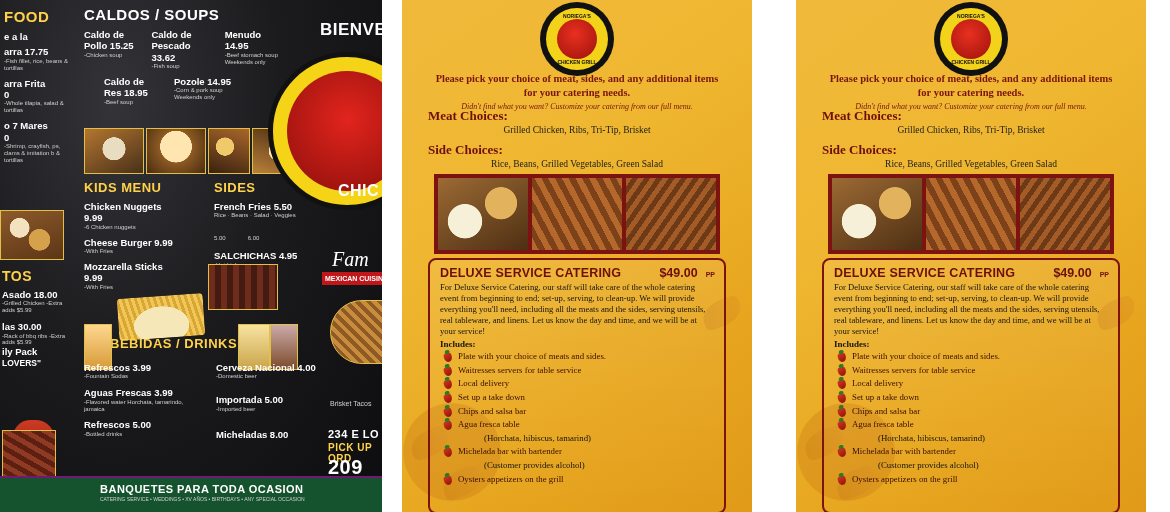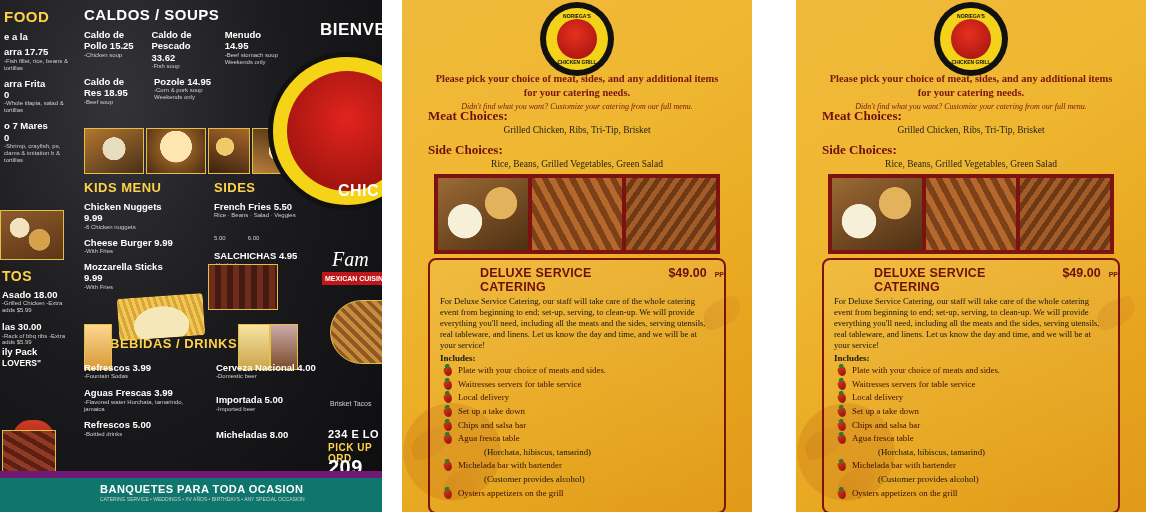--- a/index.html
+++ b/index.html
@@ -53,21 +53,21 @@
     border-radius:4px;transform:rotate(-4deg);}
 
   .logo-circ{position:absolute;right:-44px;top:52px;width:148px;height:148px;border-radius:50%;
     background:#f5d417;border:5px solid #111;}
   .logo-circ:after{content:"";position:absolute;left:14px;top:14px;right:14px;bottom:14px;border-radius:50%;
     background:radial-gradient(circle at 50% 40%,#e2241d,#8c0f0b);}
   .bigtext{position:absolute;right:8px;top:70px;font-size:34px;font-weight:bold;color:#fff;
     letter-spacing:1px;transform:rotate(-90deg);transform-origin:right top;}
   .script{position:absolute;font-family:"Liberation Serif",serif;font-style:italic;color:#fff;}
   .redband{position:absolute;background:#c0171b;color:#fff;font-weight:bold;text-align:center;}
-  .bottombar{position:absolute;left:0;right:0;bottom:0;height:34px;background:#0f766e;border-top:7px solid #701a75;}
+  .bottombar{position:absolute;left:0;right:0;bottom:0;height:34px;background:#14532d;border-top:2px solid #701a75;}
   .rooster{position:absolute;left:12px;bottom:40px;width:44px;height:52px;
     background:radial-gradient(circle at 55% 60%,#d8a43a 0 30%,transparent 31%),
                linear-gradient(#cf3a22,#7a1d10);border-radius:40% 45% 35% 40%;}
 
   
   .flyer{position:relative;width:394px;height:512px;overflow:hidden;background:#fff;}
   .flyer .page{position:absolute;left:20px;top:0;width:350px;height:512px;
     background:linear-gradient(145deg,#f0b93a 0%,#efb731 35%,#e8a720 70%,#e09a18 100%);
     overflow:hidden;}
   .page:before{content:"";position:absolute;left:-40px;bottom:-20px;width:180px;height:160px;
@@ -97,21 +97,21 @@
 
   .p1{background:
       radial-gradient(circle at 30% 60%,#f7f0d8 0 22%,transparent 23%),
       radial-gradient(circle at 70% 35%,#e2b25c 0 20%,transparent 21%),
       linear-gradient(150deg,#9c6a34,#4e2f13);}
   .p2{background:repeating-linear-gradient(62deg,#b4682c 0 6px,#7d4119 6px 12px),linear-gradient(#8d5425,#47260f);}
   .p3{background:repeating-linear-gradient(-55deg,#a35c28 0 5px,#6e3a16 5px 10px),linear-gradient(#83491f,#3d2210);}
 
   .card{position:absolute;left:26px;right:26px;top:258px;bottom:-2px;
     border:2px solid #7d1310;border-radius:8px;background:linear-gradient(180deg,rgba(255,255,255,.08),rgba(255,255,255,0));}
-  .card-h{display:flex;align-items:baseline;gap:8px;padding:6px 0 0 10px;margin-left:40px;}
+  .card-h{display:flex;align-items:baseline;gap:8px;padding:6px 9px 0 10px;}
   .card-title{font-family:"Liberation Sans",sans-serif;font-weight:bold;font-size:12.5px;color:#6e0f0b;letter-spacing:.2px;}
   .card-price{font-family:"Liberation Sans",sans-serif;font-weight:bold;font-size:12.5px;color:#6e0f0b;margin-left:auto;}
   .card-pp{font-size:7px;font-weight:bold;color:#6e0f0b;}
   .card-p{padding:2px 10px 0 10px;font-family:"Liberation Serif",serif;font-size:8.6px;line-height:1.28;color:#151515;}
   .inc{padding:2px 10px 0 10px;font-family:"Liberation Serif",serif;font-weight:bold;font-size:9px;color:#151515;}
   ul.bullets{list-style:none;margin:1px 0 0 0;padding:0 10px 0 14px;}
   ul.bullets li{position:relative;font-family:"Liberation Serif",serif;font-size:8.8px;line-height:1.55;color:#3a0d06;
     padding-left:14px;}
   ul.bullets li .pep{position:absolute;left:0;top:3px;width:8px;height:9px;
     background:linear-gradient(160deg,#d8361f,#8d1108);border-radius:45% 45% 55% 55%/35% 35% 65% 65%;transform:rotate(-14deg);}
@@ -168,21 +168,21 @@
           </div>
           <div style="width:66px;">
             <div class="itm">Caldo de Pescado 33.62</div>
             <div class="tiny">-Fish soup</div>
           </div>
           <div style="width:62px;">
             <div class="itm">Menudo 14.95</div>
             <div class="tiny">-Beef stomach soup Weekends only</div>
           </div>
         </div>
-        <div style="display:flex;gap:10px;margin-top:6px;">
+        <div style="display:flex;gap:10px;margin-top:6px;margin-left:20px;">
           <div style="width:60px;">
             <div class="itm">Caldo de Res 18.95</div>
             <div class="tiny">-Beef soup</div>
           </div>
           <div style="width:66px;">
             <div class="itm">Pozole 14.95</div>
             <div class="tiny">-Corn &amp; pork soup Weekends only</div>
           </div>
         </div>
       </div>

